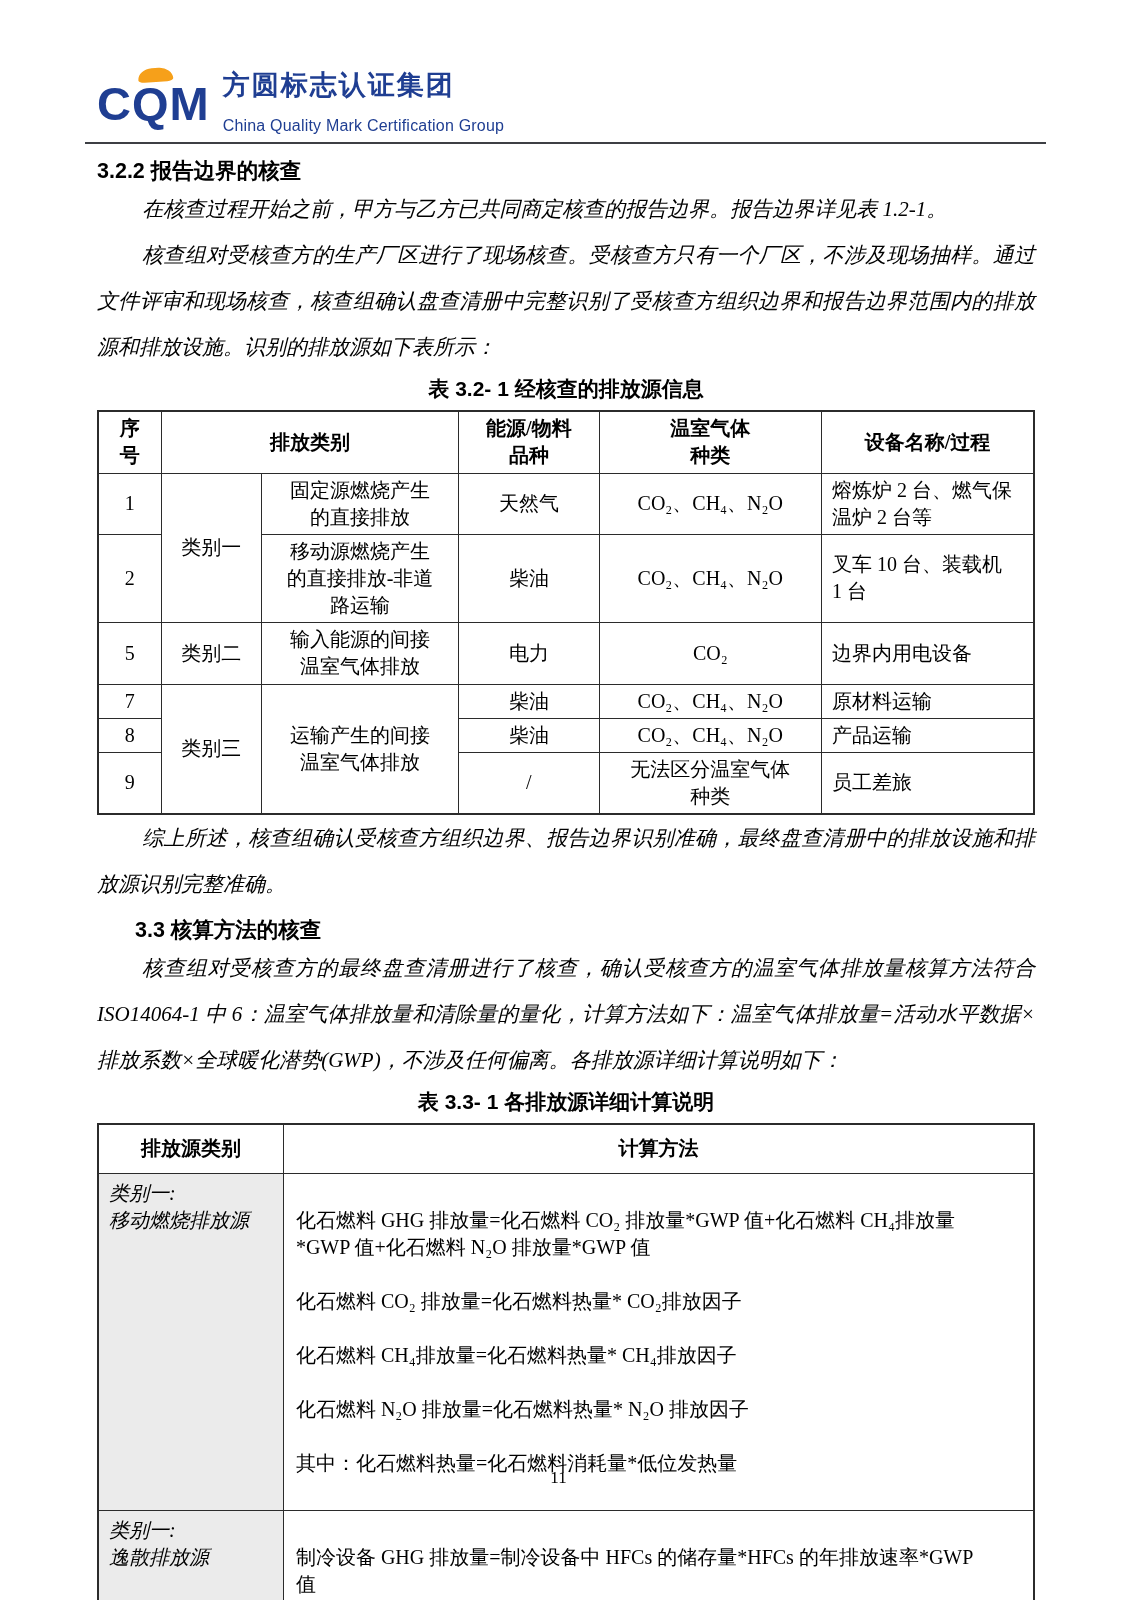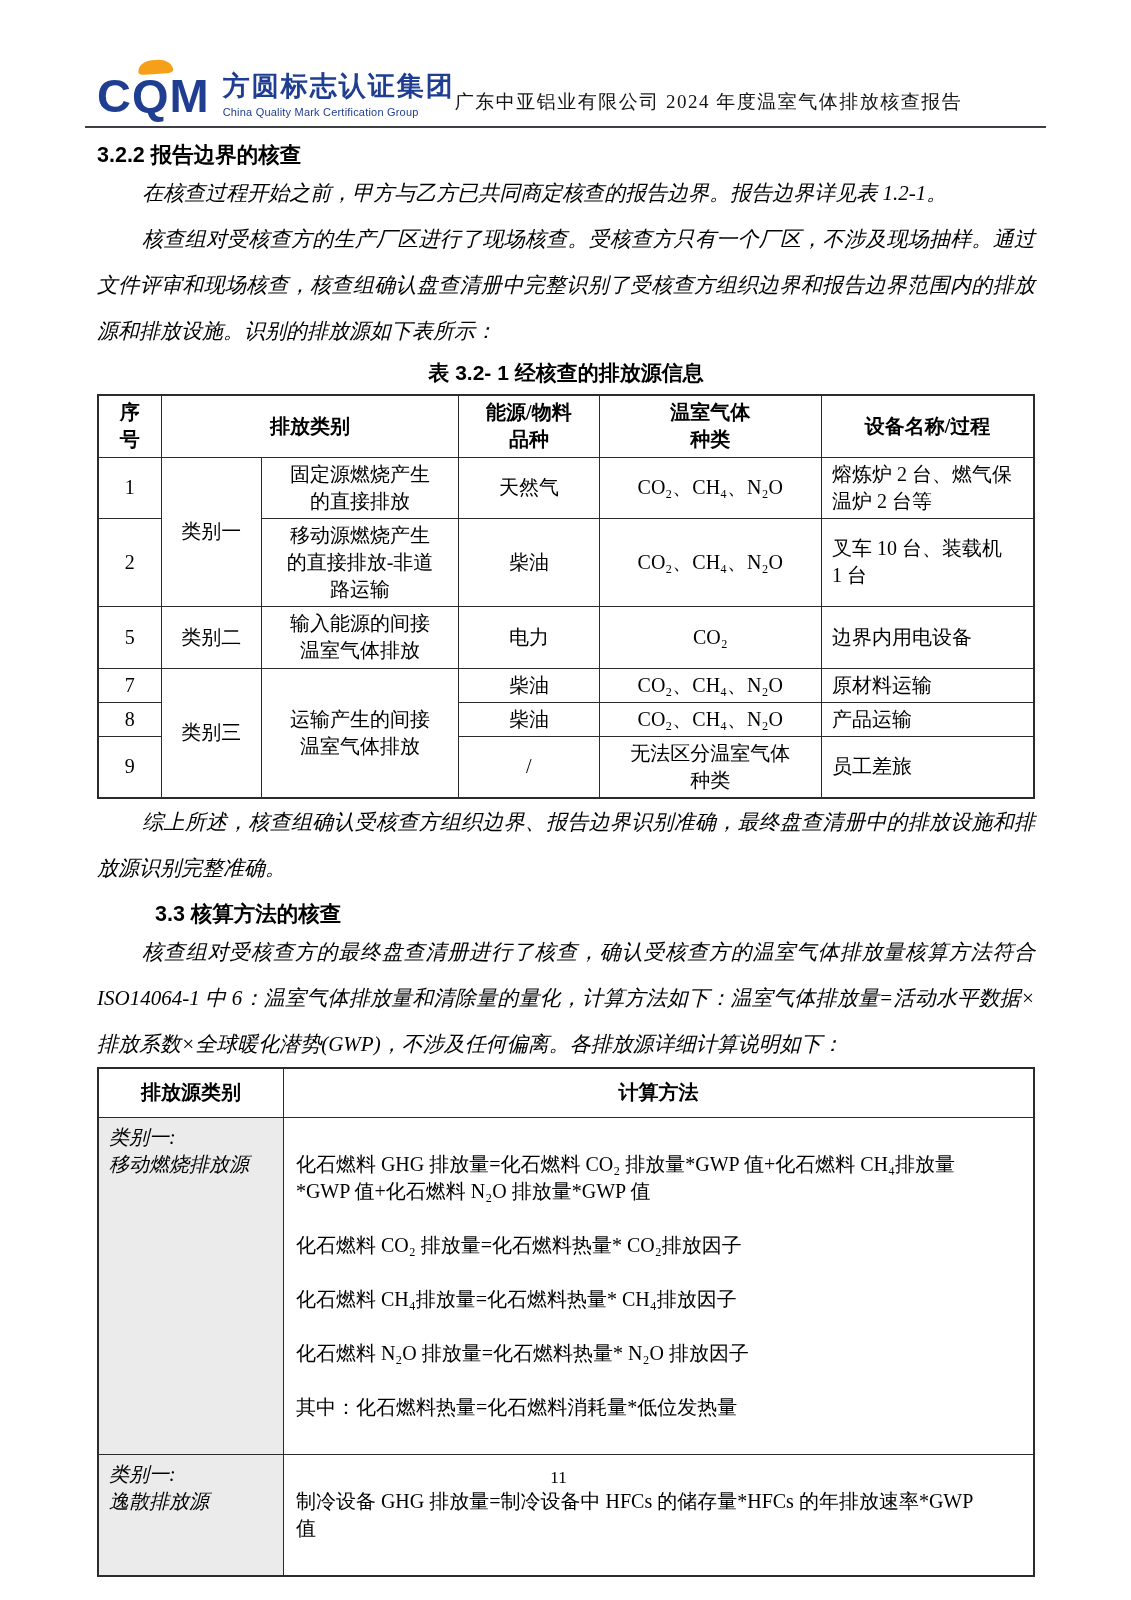--- a/index.html
+++ b/index.html
@@ -19,31 +19,31 @@
   .logo-arc{
     position:absolute;left:41px;top:-12px;width:35px;height:14px;background:#f6a01a;
     border-radius:50% 50% 22% 22% / 100% 100% 24% 24%;transform:rotate(-4deg);
   }
   .brand-names{display:flex;flex-direction:column;justify-content:center;}
   .brand-cn{
     font-family:Liberation Mono, monospace;font-weight:bold;
     font-size:27px;letter-spacing:2px;color:#1f3e92;line-height:1.15;
   }
   .brand-en{
-    font-family:"Liberation Sans","DejaVu Sans",sans-serif;font-size:11px;
-    color:#1f3e92;margin-top:2px;letter-spacing:.2px;
+    font-family:"Liberation Sans","DejaVu Sans",sans-serif;font-size:16px;
+    color:#1f3e92;margin-top:14px;letter-spacing:.2px;
   }
   .report-title{font-size:19px;letter-spacing:1.5px;padding-bottom:4px;white-space:nowrap;}
   .rule{height:2px;background:#3d3f44;margin:7px -11px 0 -12px;}
   
   .sec-heading{
     font-family:"Liberation Sans","DejaVu Sans",sans-serif;font-weight:bold;
     font-size:21.5px;margin:12px 0 0 0;line-height:30px;color:#000;
   }
-  .sec-heading.indented{margin-left:58px;margin-top:8px;}
+  .sec-heading.indented{margin-left:38px;margin-top:8px;}
   .para{font-size:21px;line-height:46px;margin:0;text-align:justify;color:#000;font-style:italic;}
   .para.indent{text-indent:2.15em;}
   .tbl-caption{
     font-family:"Liberation Sans","DejaVu Sans",sans-serif;font-weight:bold;
     font-size:21px;text-align:center;margin:6px 0 8px 0;line-height:26px;color:#000;
   }
   
   table{border-collapse:collapse;width:100%;table-layout:fixed;border:2px solid #2b2b2b;}
   th,td{
     border:1px solid #2b2b2b;font-size:20px;line-height:27px;padding:3px 6px;
@@ -78,21 +78,20 @@
     <div class="brand">
       <div class="cqm-wordmark">
         <span class="logo-arc"></span>
         <span>CQM</span>
       </div>
       <div class="brand-names">
         <div class="brand-cn">方圆标志认证集团</div>
         <div class="brand-en">China Quality Mark Certification Group</div>
       </div>
     </div>
-    <div class="report-title">广东中亚铝业有限公司 2024 年度温室气体排放核查报告</div>
   </div>
   <div class="rule"></div>
 
   <h2 class="sec-heading">3.2.2 报告边界的核查</h2>
   <p class="para indent">在核查过程开始之前，甲方与乙方已共同商定核查的报告边界。报告边界详见表 1.2-1。</p>
   <p class="para indent">核查组对受核查方的生产厂区进行了现场核查。受核查方只有一个厂区，不涉及现场抽样。通过文件评审和现场核查，核查组确认盘查清册中完整识别了受核查方组织边界和报告边界范围内的排放源和排放设施。识别的排放源如下表所示：</p>
 
   <div class="tbl-caption">表 3.2- 1 经核查的排放源信息</div>
 
   <table>
@@ -167,20 +166,21 @@
       <td class="left">员工差旅</td>
     </tr>
   </tbody>
     </table>
 
   <p class="para indent">综上所述，核查组确认受核查方组织边界、报告边界识别准确，最终盘查清册中的排放设施和排放源识别完整准确。</p>
 
   <h2 class="sec-heading indented">3.3 核算方法的核查</h2>
   <p class="para indent">核查组对受核查方的最终盘查清册进行了核查，确认受核查方的温室气体排放量核算方法符合 ISO14064-1 中 6：温室气体排放量和清除量的量化，计算方法如下：温室气体排放量=活动水平数据×排放系数×全球暖化潜势(GWP)，不涉及任何偏离。各排放源详细计算说明如下：</p>
 
+  <div class="tbl-caption">表 3.3- 1 各排放源详细计算说明</div>
 
   <table class="t2">
     <colgroup>
       <col style="width:185px">
         <col style="width:749px">
     </colgroup>
     <tbody>
         <tr>
       <th>排放源类别</th>
       <th>计算方法</th>

